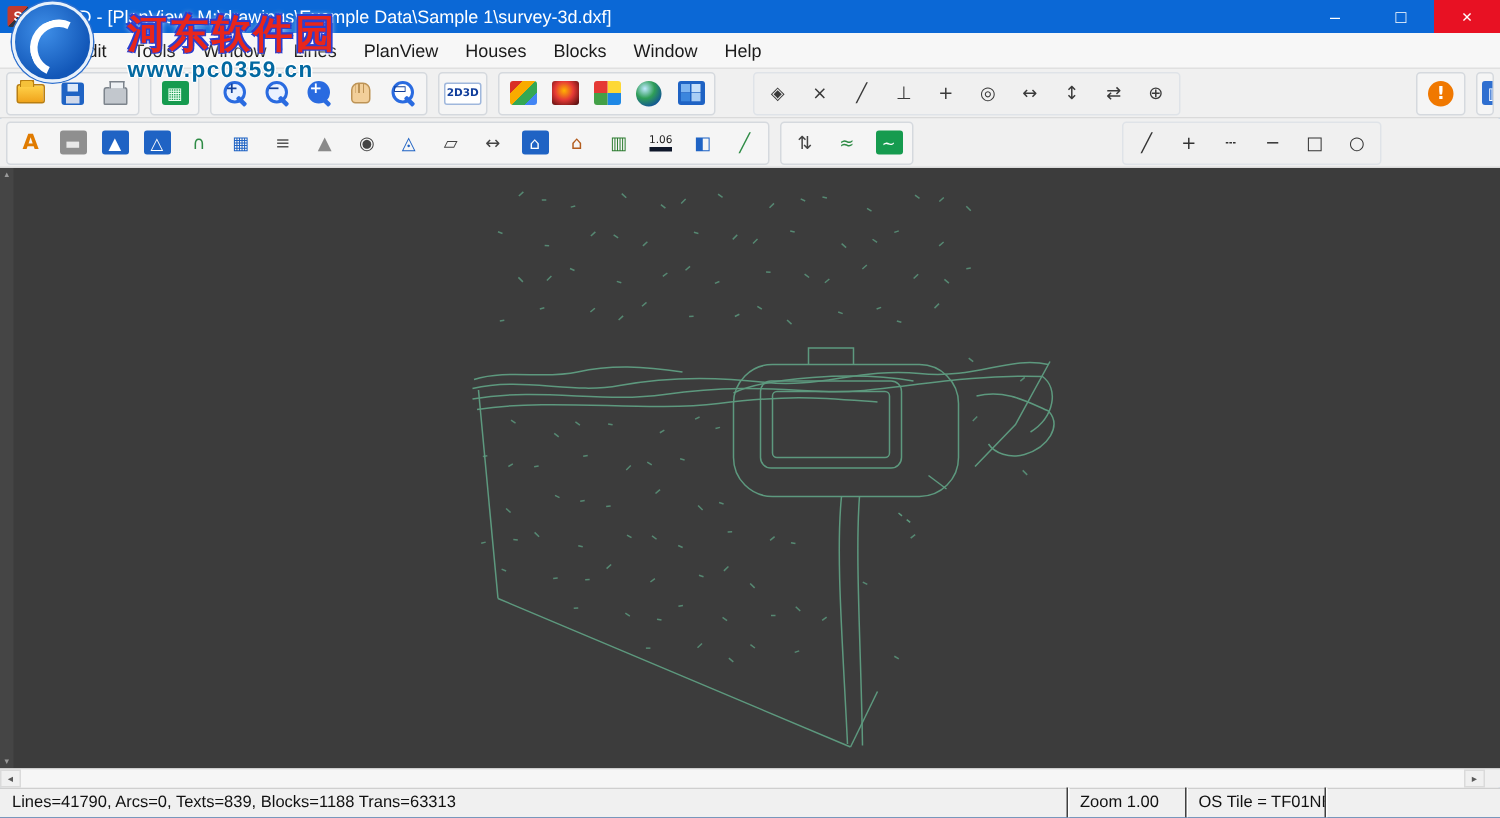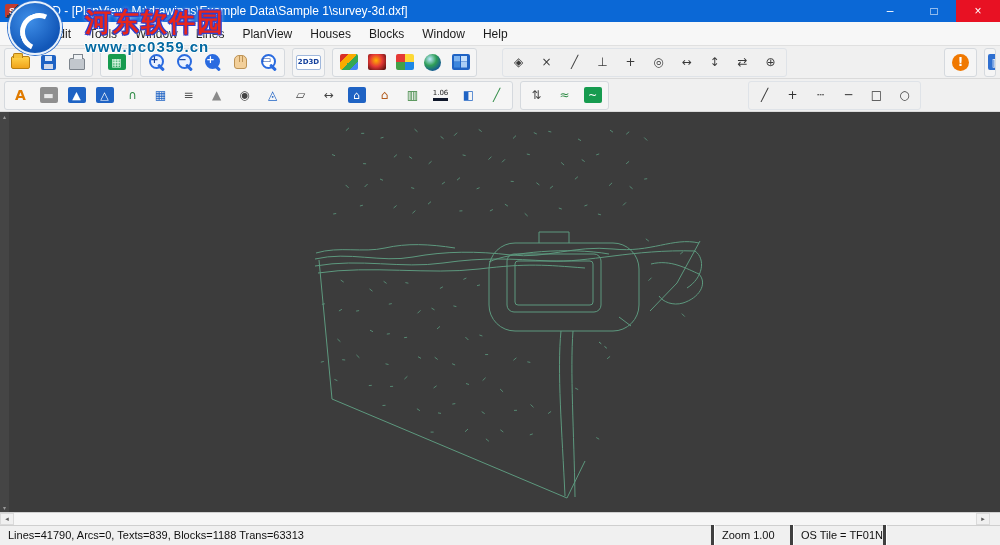--- a/index.html
+++ b/index.html
@@ -76,21 +76,21 @@
   .canvas svg{position:absolute;inset:0;width:100%;height:100%}
   
   .hscroll{height:13px;background:#f0f0f0;border-top:1px solid #cfcfcf;display:flex;align-items:center}
   .hs-btn{width:14px;height:12px;display:flex;align-items:center;justify-content:center;font-size:7px;color:#5a5a5a;
           background:#f0f0f0;border:1px solid #dadada}
   .hs-track{flex:1;height:12px;background:#f6f6f6}
   .hs-corner{width:10px;height:12px;background:#f0f0f0}
   .statusbar{height:20px;background:#f0f0f0;border-top:1px solid #cfcfcf;display:flex;align-items:flex-end;
              font-size:11px;color:#111;white-space:nowrap}
   .sb-cell{padding:2px 8px;height:20px;display:flex;align-items:center;overflow:hidden}
-  .sb-cell+.sb-cell{border-left:3px solid #404040;box-shadow:inset 1px 0 0 #ffffff}
+  .sb-cell+.sb-cell{border-left:1px solid #404040;box-shadow:inset 1px 0 0 #ffffff}
   .sb-counts{flex:1}
   .sb-zoom{width:79px;flex:none}
   .sb-tile{width:93px;flex:none}
   .sb-coords{width:228px;flex:none}
   .sb-tail{width:117px;flex:none}
   
   .watermark{position:absolute;left:8px;top:1px;display:flex;align-items:flex-end;gap:23px;z-index:60;pointer-events:none}
   .wm-logo{width:54px;height:54px;border-radius:50%;flex:none;border:2px solid #e8f1fb;box-shadow:0 0 0 1px #2d6fce;
            background:radial-gradient(circle at 38% 35%,#3f8fe8,#1257b8 70%);position:relative}
   .wm-logo::before{content:"";position:absolute;left:10px;top:10px;width:28px;height:28px;border:5px solid #fff;

